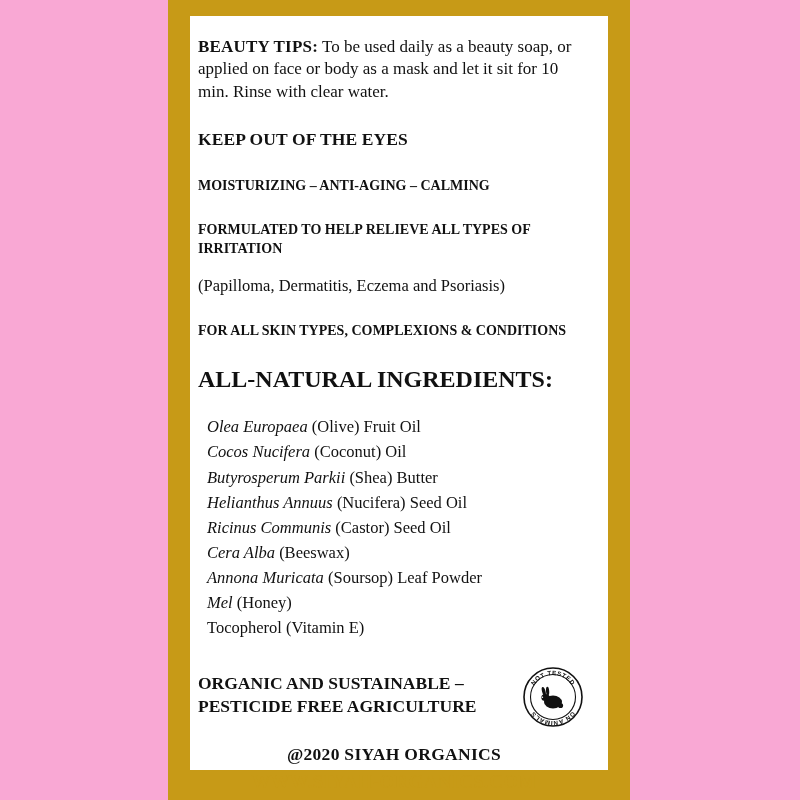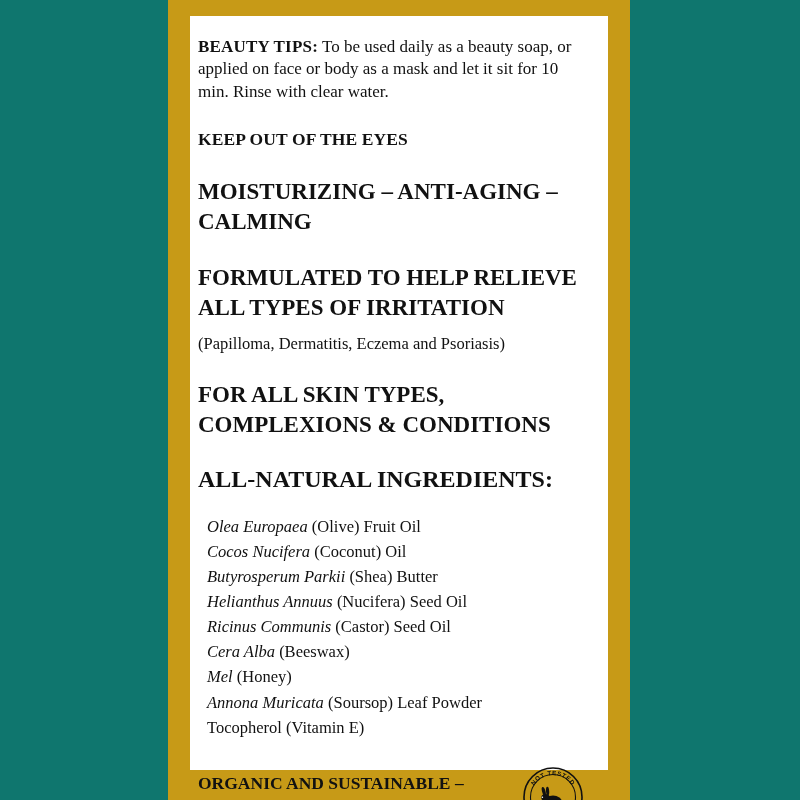--- a/index.html
+++ b/index.html
@@ -11,21 +11,21 @@
     width: 800px;
     height: 800px;
     font-family: "Liberation Serif", serif;
     color: #111111;
     overflow: hidden;
   }
   .page {
     position: relative;
     width: 800px;
     height: 800px;
-    background: #0f766e;
+    background: #f9a8d4;
   }
   
   .bar-left {
     position: absolute;
     left: 168px;
     top: 0;
     width: 22px;
     height: 800px;
     background: #c79a17;
   }
@@ -76,27 +76,27 @@
     font-size: 17px;
     line-height: 1.32;
   }
   .tips .lead {
     font-weight: bold;
     letter-spacing: 0.2px;
   }
   .spacer-sm { height: 10px; }
   .caps-lines {
     font-weight: bold;
-    font-size: 23px;
+    font-size: 14px;
     line-height: 1.3;
   }
   .sub-paren {
     font-size: 16.5px;
     line-height: 1.3;
-    margin-top: 10px;
+    margin-top: 17px;
   }
   .ing-title {
     font-weight: bold;
     font-size: 24px;
     margin-bottom: 21px;
   }
   .ing-list {
     list-style: none;
     margin: 7px;
     padding: 0;
@@ -184,22 +184,22 @@
 
     <div class="block">
       <div class="ing-title">ALL-NATURAL INGREDIENTS:</div>
       <ul class="ing-list" id="ing-list">
           <li><i>Olea Europaea</i><span> (Olive) Fruit Oil</span></li>
           <li><i>Cocos Nucifera</i><span> (Coconut) Oil</span></li>
           <li><i>Butyrosperum Parkii</i><span> (Shea) Butter</span></li>
           <li><i>Helianthus Annuus</i><span> (Nucifera) Seed Oil</span></li>
           <li><i>Ricinus Communis</i><span> (Castor) Seed Oil</span></li>
           <li><i>Cera Alba</i><span> (Beeswax)</span></li>
+          <li><i>Annona Muricata</i><span> (Soursop) Leaf Powder</span></li>
           <li><i>Mel</i><span> (Honey)</span></li>
-          <li><i>Annona Muricata</i><span> (Soursop) Leaf Powder</span></li>
           <li><span>Tocopherol (Vitamin E)</span></li>
         </ul>
     </div>
 
     <div class="organic-row">
       <div class="organic-text">ORGANIC AND SUSTAINABLE – PESTICIDE FREE AGRICULTURE</div>
       <div class="cruelty-seal">
         <svg viewBox="0 0 62 62" width="62" height="62" aria-hidden="true">
           <defs>
             <path id="topArc" d="M 9,31 A 22,22 0 0 1 53,31"></path>

